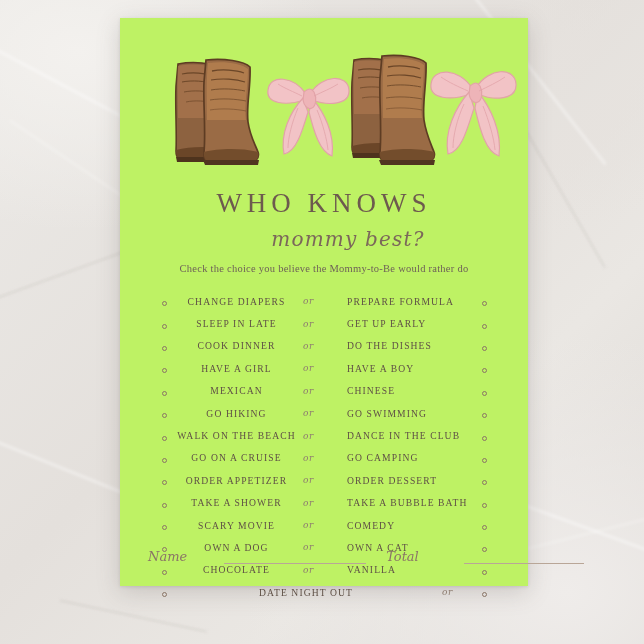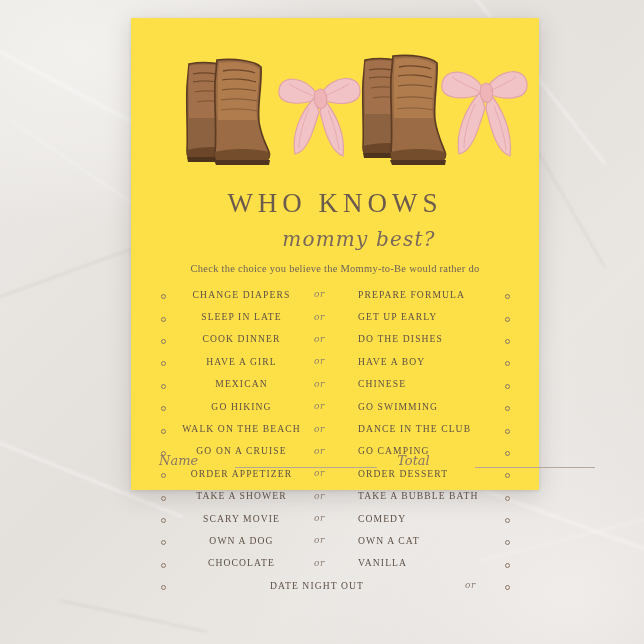--- a/index.html
+++ b/index.html
@@ -30,25 +30,25 @@
     filter: blur(1.4px);
     transform-origin: left center;
   }
   .vein.dark {
     background: rgba(174,169,164,0.45);
   }
 
   
   #card {
     position: absolute;
-    left: 131px;
+    left: 120px;
     top: 18px;
     width: 408px;
-    height: 472px;
-    background: #fde047;
+    height: 568px;
+    background: #bef264;
     box-shadow: 0 6px 22px rgba(90,84,78,0.22), 0 1px 3px rgba(90,84,78,0.16);
   }
 
   
   #illustration {
     position: relative;
     height: 140px;
     margin: 22px 14px 0 14px;
   }
   .art {
@@ -81,22 +81,22 @@
     text-align: center;
     font-family: "Liberation Serif", serif;
     font-size: 10.5px;
     color: #6e6158;
     margin-top: 12px;
     letter-spacing: 0.25px;
   }
 
   
   #rows {
-    margin-top: 9px;
-    padding: 0 24px;
+    margin-top: 16px;
+    padding: 0 36px;
   }
   .row {
     display: flex;
     align-items: center;
     height: 22.4px;
   }
   .bullet {
     width: 16px;
     text-align: center;
     flex: 0 0 16px;

